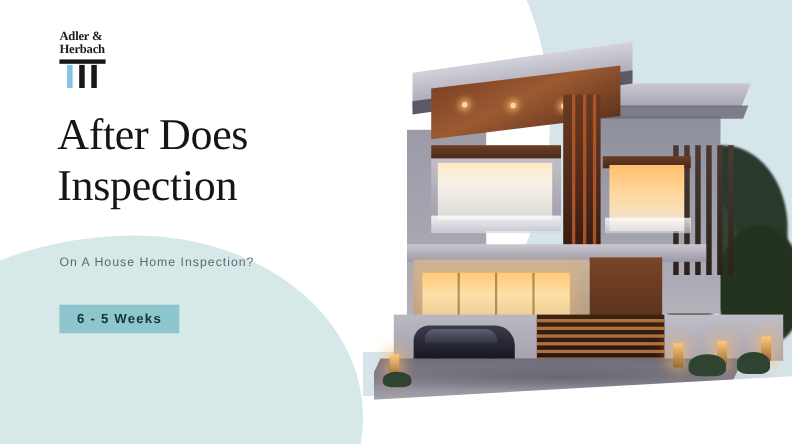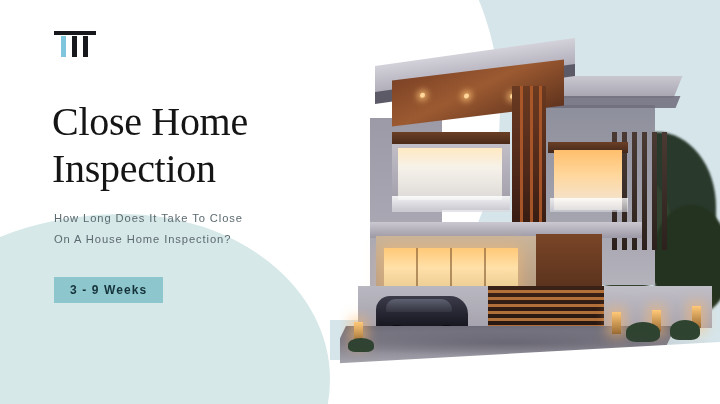--- a/index.html
+++ b/index.html
@@ -491,32 +491,36 @@
 
       <div class="blk ground-shadow"></div>
     </div>
   </div>
 
   <div class="bg-bottom-white" style="z-index:15"></div>
 
   <div class="content">
 
     <div class="logo">
+      <div class="logo-wordmark">
+        <span class="logo-line1">Adler &amp;</span>
+        <span class="logo-line2">Herbach</span>
+      </div>
       <div class="logo-mark">
         <div class="logo-capital"></div>
         <div class="logo-pillar p1"></div>
         <div class="logo-pillar p2"></div>
         <div class="logo-pillar p3"></div>
       </div>
     </div>
 
-    <h1 class="headline">Close Home Inspection</h1>
+    <h1 class="headline">After Does Inspection</h1>
 
     <p class="subtitle">
-      <span>How Long Does It Take To Close</span><br>
+      <br>
       <span>On A House Home Inspection?</span>
     </p>
 
-    <div class="badge">3 - 9 Weeks</div>
+    <div class="badge">6 - 5 Weeks</div>
 
   </div>
 
 </div>
 
 </body></html>

